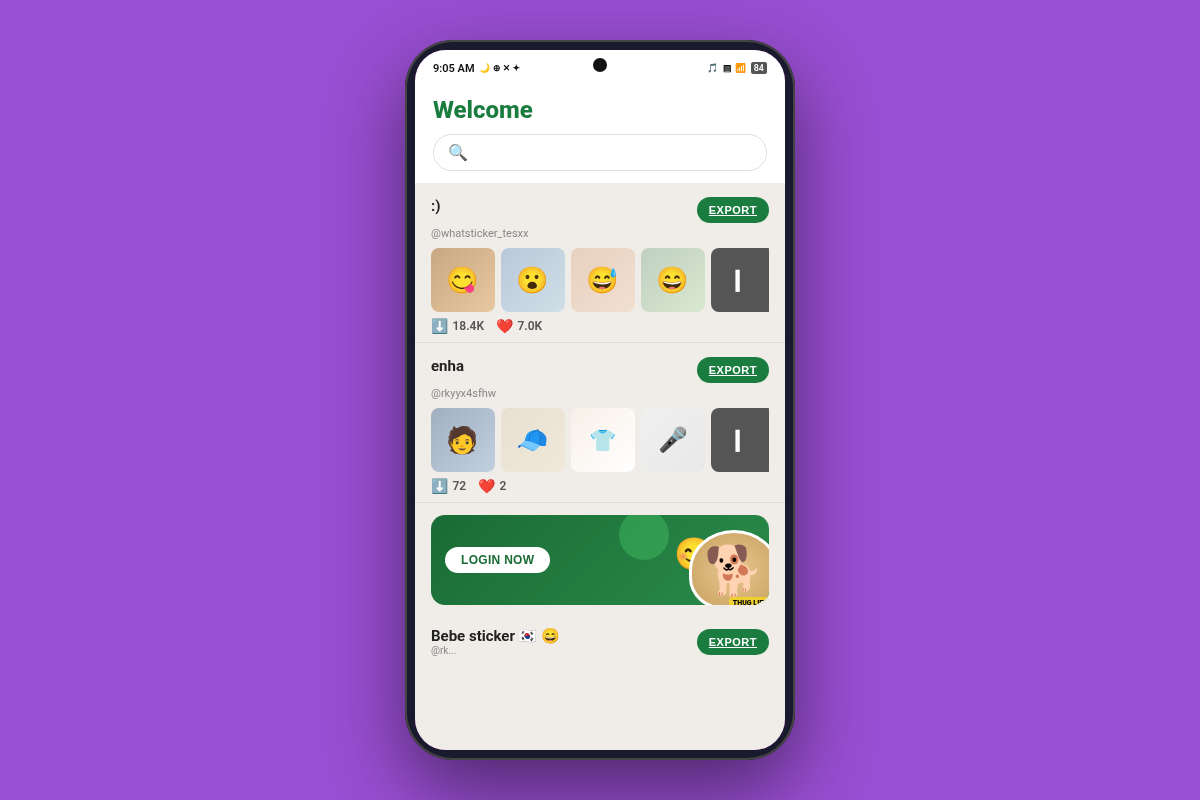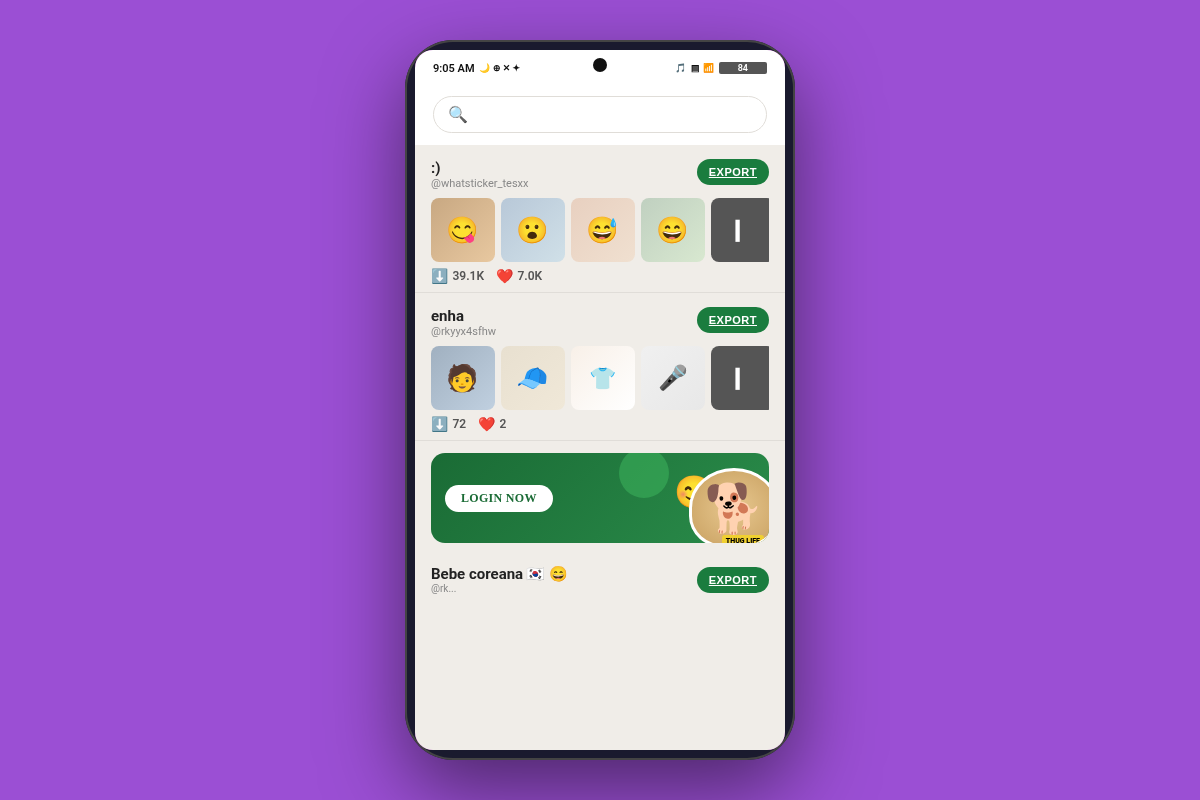--- a/index.html
+++ b/index.html
@@ -20,21 +20,21 @@
       background: #1a1a2e;
       border-radius: 48px;
       padding: 10px;
       box-shadow: 0 30px 80px rgba(0,0,0,0.5), inset 0 0 0 2px #444;
       position: relative;
     }
 
     .phone-screen {
       width: 100%;
       height: 100%;
-      border-radius: 18px;
+      border-radius: 31px;
       overflow: hidden;
       background: #a21caf;
       display: flex;
       flex-direction: column;
     }
 
     .status-bar {
       background: #fff;
       display: flex;
       align-items: center;
@@ -120,20 +120,21 @@
     .pack-info {}
     .pack-name {
       font-size: 15px;
       font-weight: 700;
       color: #222;
     }
 
     .pack-author {
       font-size: 11px;
       color: #888;
+      margin-top: 12px;
     }
 
     .export-btn {
       background: #1a7c3e;
       color: #fff;
       border: none;
       border-radius: 20px;
       padding: 7px 12px;
       font-size: 11px;
       font-weight: 700;
@@ -215,21 +216,20 @@
     .login-now-btn {
       background: #fff;
       color: #1a6b35;
       border: none;
       border-radius: 20px;
       padding: 6px 16px;
       font-size: 12px;
       font-weight: 800;
       cursor: pointer;
       letter-spacing: 0.3px;
-      font-family: Liberation Serif, serif;
     }
 
     .banner-image-area {
       position: absolute;
       right: -10px;
       bottom: -5px;
       width: 140px;
       height: 95px;
       display: flex;
       align-items: flex-end;
@@ -246,21 +246,21 @@
       align-items: center;
       justify-content: center;
       font-size: 36px;
       overflow: hidden;
       border: 3px solid #fff;
     }
 
     .thug-life-label {
       position: absolute;
       bottom: -2px;
-      right: 12px;
+      right: 5px;
       background: #f0d030;
       color: #000;
       font-size: 7px;
       font-weight: 900;
       padding: 2px 4px;
       border-radius: 3px;
       text-transform: uppercase;
     }
 
     .emoji-decoration {
@@ -304,27 +304,28 @@
     <div class="status-bar">
       <div class="status-left">
         <span>9:05 AM</span>
         <span style="font-size:9px; margin-left:2px;">🌙 ⊕ ✕ ✦</span>
       </div>
       <div style="width:14px;"></div>
       <div class="status-right">
         <span style="font-size:9px;">🎵</span>
         <span style="font-size:9px;">▤</span>
         <span style="font-size:9px;">📶</span>
-        <span style="font-size:9px; background:#555; color:#fff; padding:1px 19px; border-radius:2px;">84</span>
+        <span style="font-size:9px; background:#555; color:#fff; padding:1px 3px; border-radius:2px;">84</span>
       </div>
     </div>
 
     <div class="app-content">
 
       <div class="header-section">
+        <div class="welcome-title">Welcome</div>
         <div class="search-bar">
           <span class="search-icon">🔍</span>
         </div>
       </div>
 
       <div class="scroll-content">
 
         <div class="sticker-pack">
           <div class="pack-header">
             <div class="pack-info">
@@ -346,21 +347,21 @@
             <div class="sticker-thumb s4">
               <span style="font-size:26px;">😄</span>
             </div>
             <div class="sticker-thumb s5">
               <span style="color:#fff; font-size:18px; font-weight:bold;">▎</span>
             </div>
           </div>
           <div class="pack-stats">
             <div class="stat-item">
               <span class="stat-icon dl-icon">⬇️</span>
-              <span>39.1K</span>
+              <span>18.4K</span>
             </div>
             <div class="stat-item">
               <span class="stat-icon heart-icon">❤️</span>
               <span>7.0K</span>
             </div>
           </div>
         </div>
 
         <div class="sticker-pack">
           <div class="pack-header">
@@ -410,21 +411,21 @@
               <div class="dog-sticker">
                 <span style="font-size:48px;">🐕</span>
                 <div class="thug-life-label">THUG LIFE</div>
               </div>
             </div>
           </div>
         </div>
 
         <div class="bottom-pack-header">
           <div>
-            <div class="bottom-pack-name">Bebe coreana 🇰🇷 😄</div>
+            <div class="bottom-pack-name">Bebe sticker 🇰🇷 😄</div>
             <div style="font-size:10px; color:#888;">@rk...</div>
           </div>
           <button class="export-btn">EXPORT</button>
         </div>
 
       </div>
     </div>
   </div>
 </div>
 

